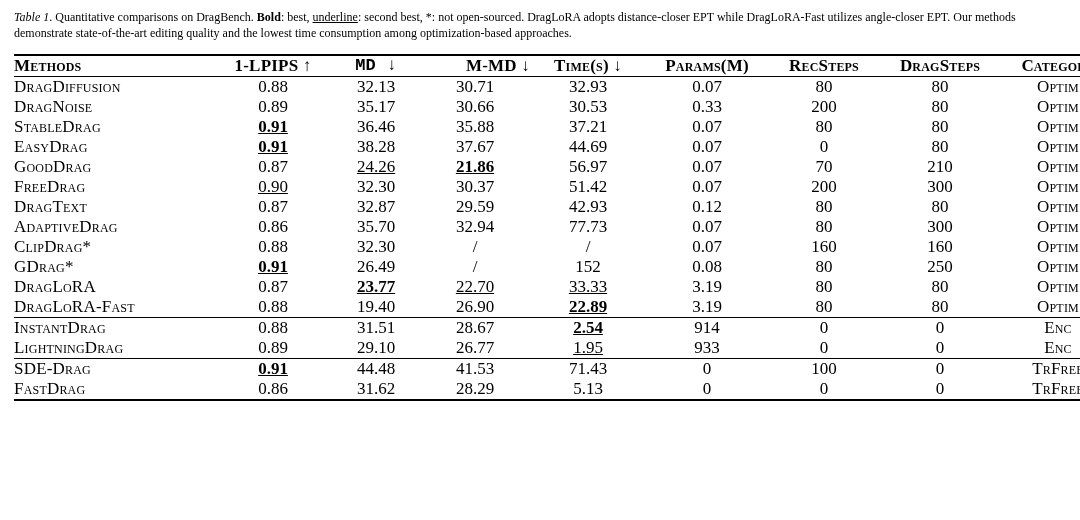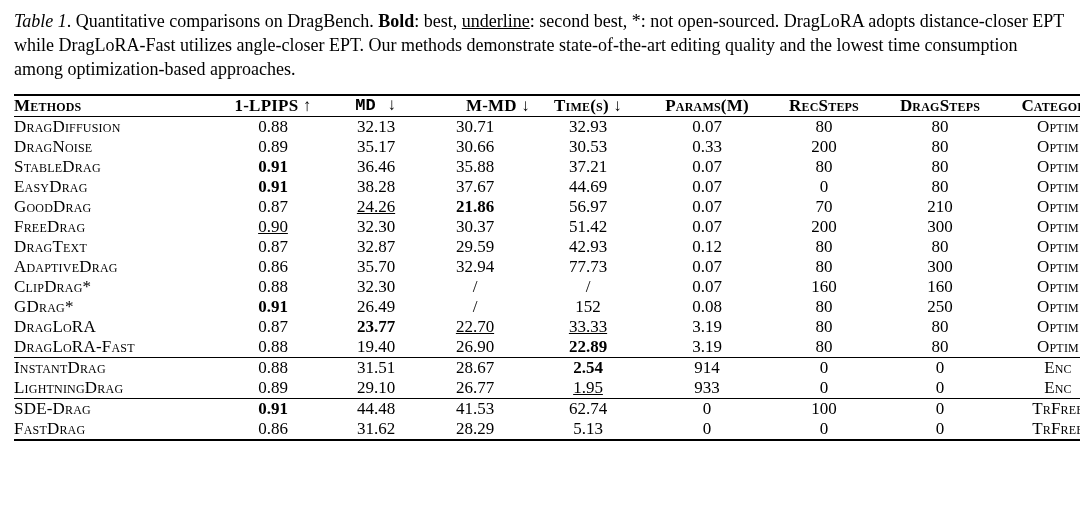--- a/index.html
+++ b/index.html
@@ -15,21 +15,21 @@
     overflow: hidden;
   }
   .page {
     width: 1080px;
     height: 520px;
     position: relative;
     box-sizing: border-box;
     padding: 10px 14px 0 14px;
   }
   .caption {
-    font-size: 18px;
+    font-size: 12px;
     line-height: 1.33;
     text-align: left;
     margin: 0 0 12px 0;
   }
   .caption .cap-italic { font-style: italic; }
   .caption .cap-bold { font-weight: bold; }
   .caption .cap-underline { text-decoration: underline; }
 
   table.qt {
     border-collapse: collapse;
@@ -69,21 +69,21 @@
   }
   tbody td {
     padding: 3.2px 0;
     text-align: center;
     white-space: nowrap;
   }
   td.name, th.name {
     text-align: left;
     padding-left: 2px;
   }
-  .b { font-weight: bold; }
+  .b { font-weight: bold; text-decoration: underline; }
   .u { text-decoration: underline; }
   .gap-before td { padding-top: 7px; }
   .gap-after td { padding-bottom: 7px; }
 </style>
 </head>
 <body>
 
 <div class="page">
 
   <p class="caption">
@@ -279,21 +279,21 @@
           <td class="sc">Enc</td>
         </tr>
         <tr class="rule-mid">
           <td colspan="9"></td>
         </tr>
         <tr class="gap-before">
           <td class="name sc">SDE-Drag</td>
           <td class="b">0.91</td>
           <td class="">44.48</td>
           <td class="">41.53</td>
-          <td class="">62.74</td>
+          <td class="">71.43</td>
           <td class="">0</td>
           <td class="">100</td>
           <td class="">0</td>
           <td class="sc">TrFree</td>
         </tr>
         <tr class="gap-after">
           <td class="name sc">FastDrag</td>
           <td class="">0.86</td>
           <td class="">31.62</td>
           <td class="">28.29</td>

